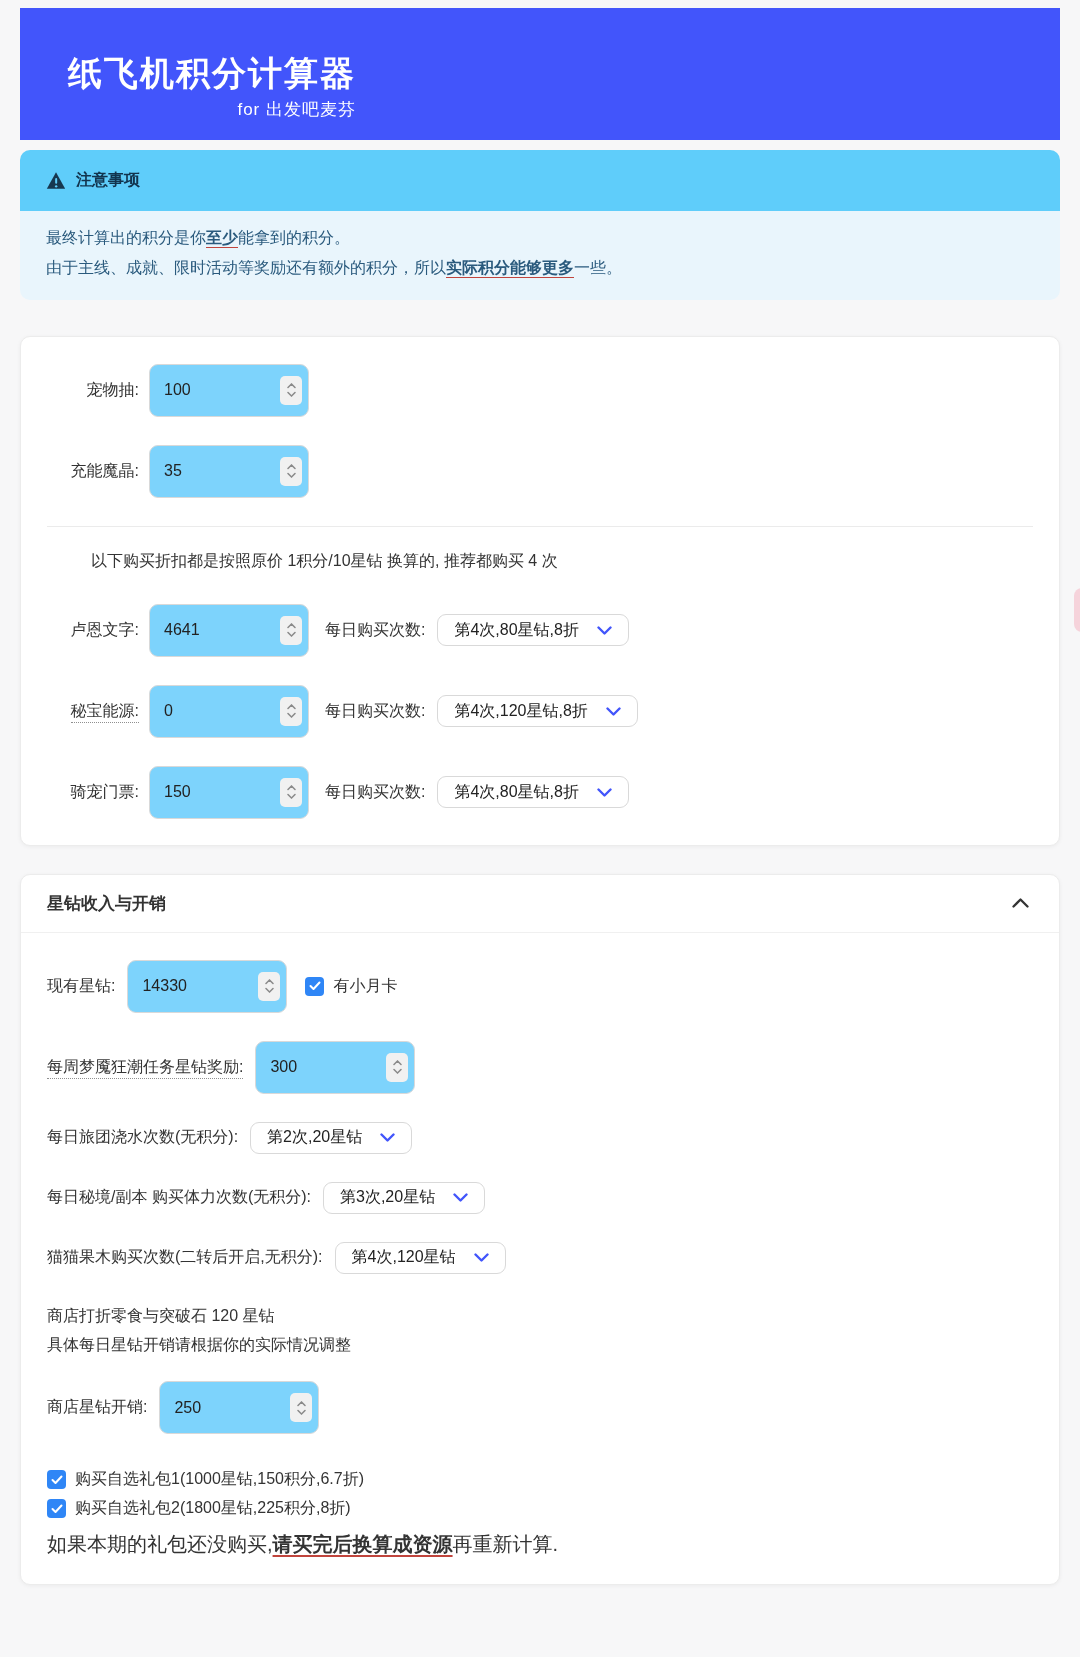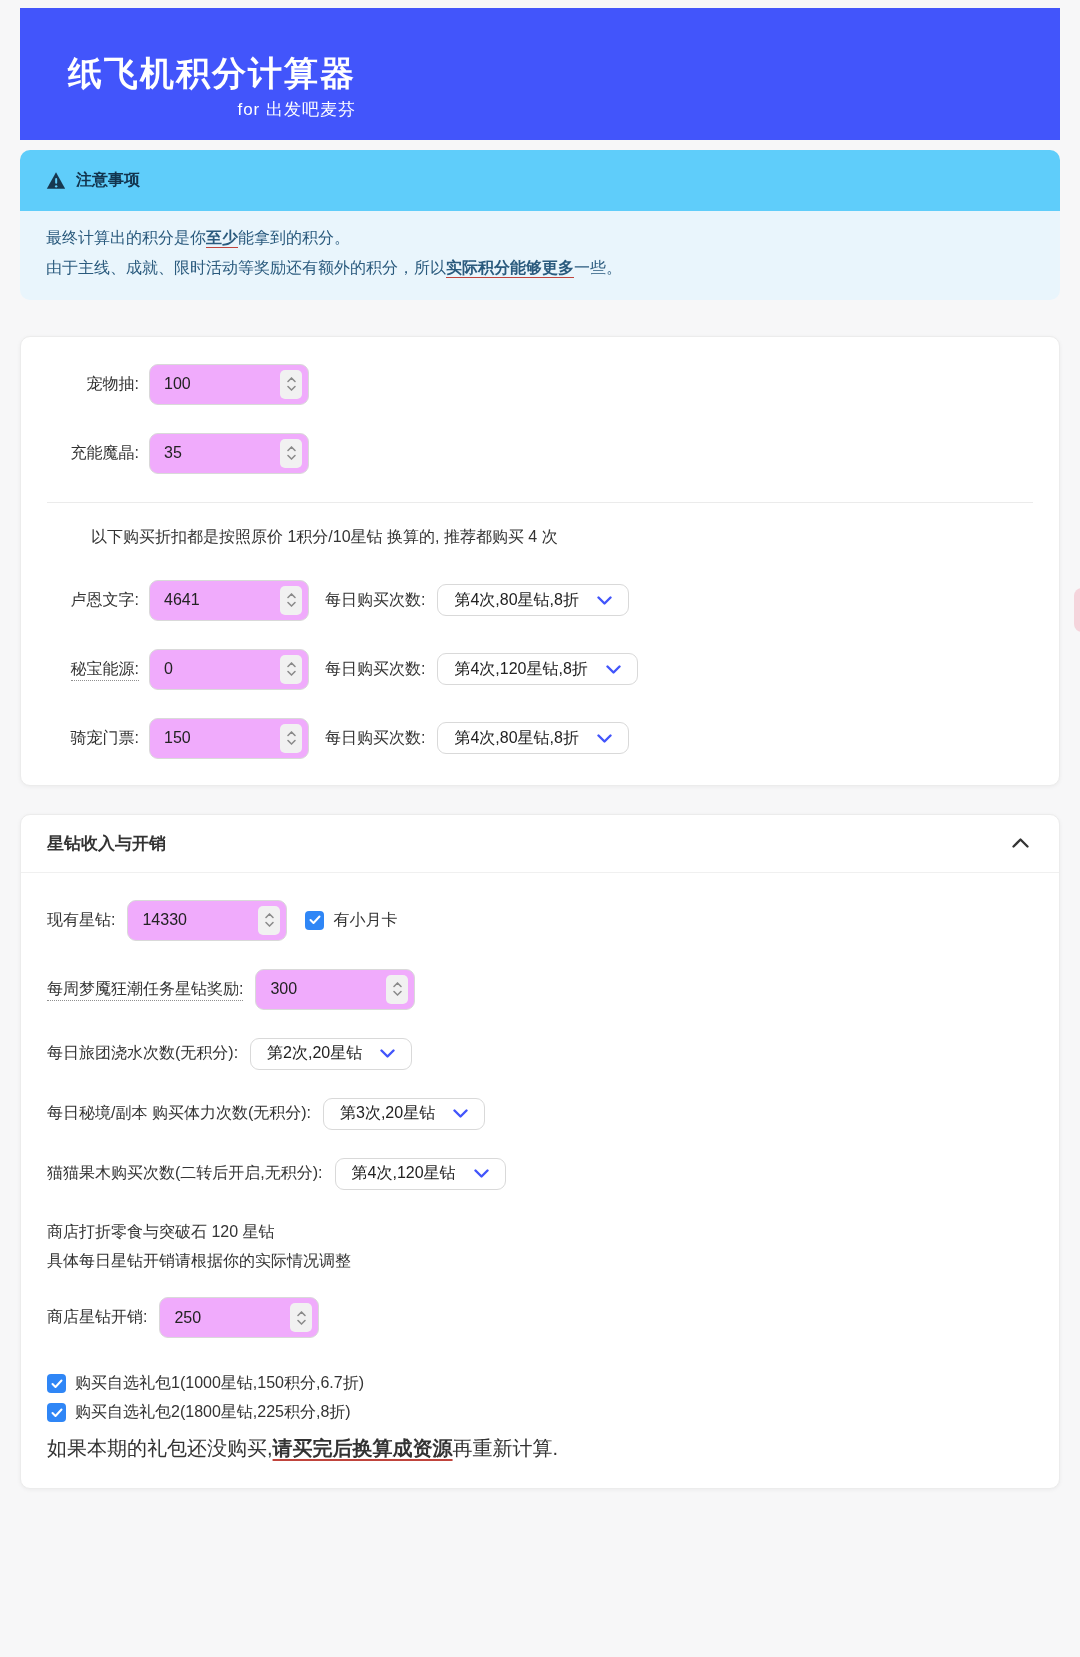--- a/index.html
+++ b/index.html
@@ -65,21 +65,21 @@
   .frow { display: flex; align-items: center; margin-bottom: 28px; }
   .frow:last-child { margin-bottom: 0; }
   .flabel { font-size: 16px; color: #333; }
   .flabel.col1 { width: 92px; text-align: right; margin-right: 10px; flex: none; }
   .flabel.after { margin-left: 16px; margin-right: 12px; }
   .dotted { border-bottom: 1.5px dotted #8f8f8f; padding-bottom: 3px; }
   .lblwrap { margin-right: 12px; }
 
   
   .numbox {
-    width: 160px; height: 41px; background: #f0abfc;
+    width: 160px; height: 53px; background: #7dd3fc;
     border: 1px solid #d9d9d9; border-radius: 9px;
     display: flex; align-items: center; justify-content: space-between;
     padding: 0 6px 0 14px; font-size: 16px; color: #222; cursor: text;
   }
   .stepper {
     width: 22px; height: 29px; background: #f1f1f1; border-radius: 5px;
     display: flex; flex-direction: column; align-items: center; justify-content: center;
     gap: 2px; cursor: pointer; flex: none;
   }
 

